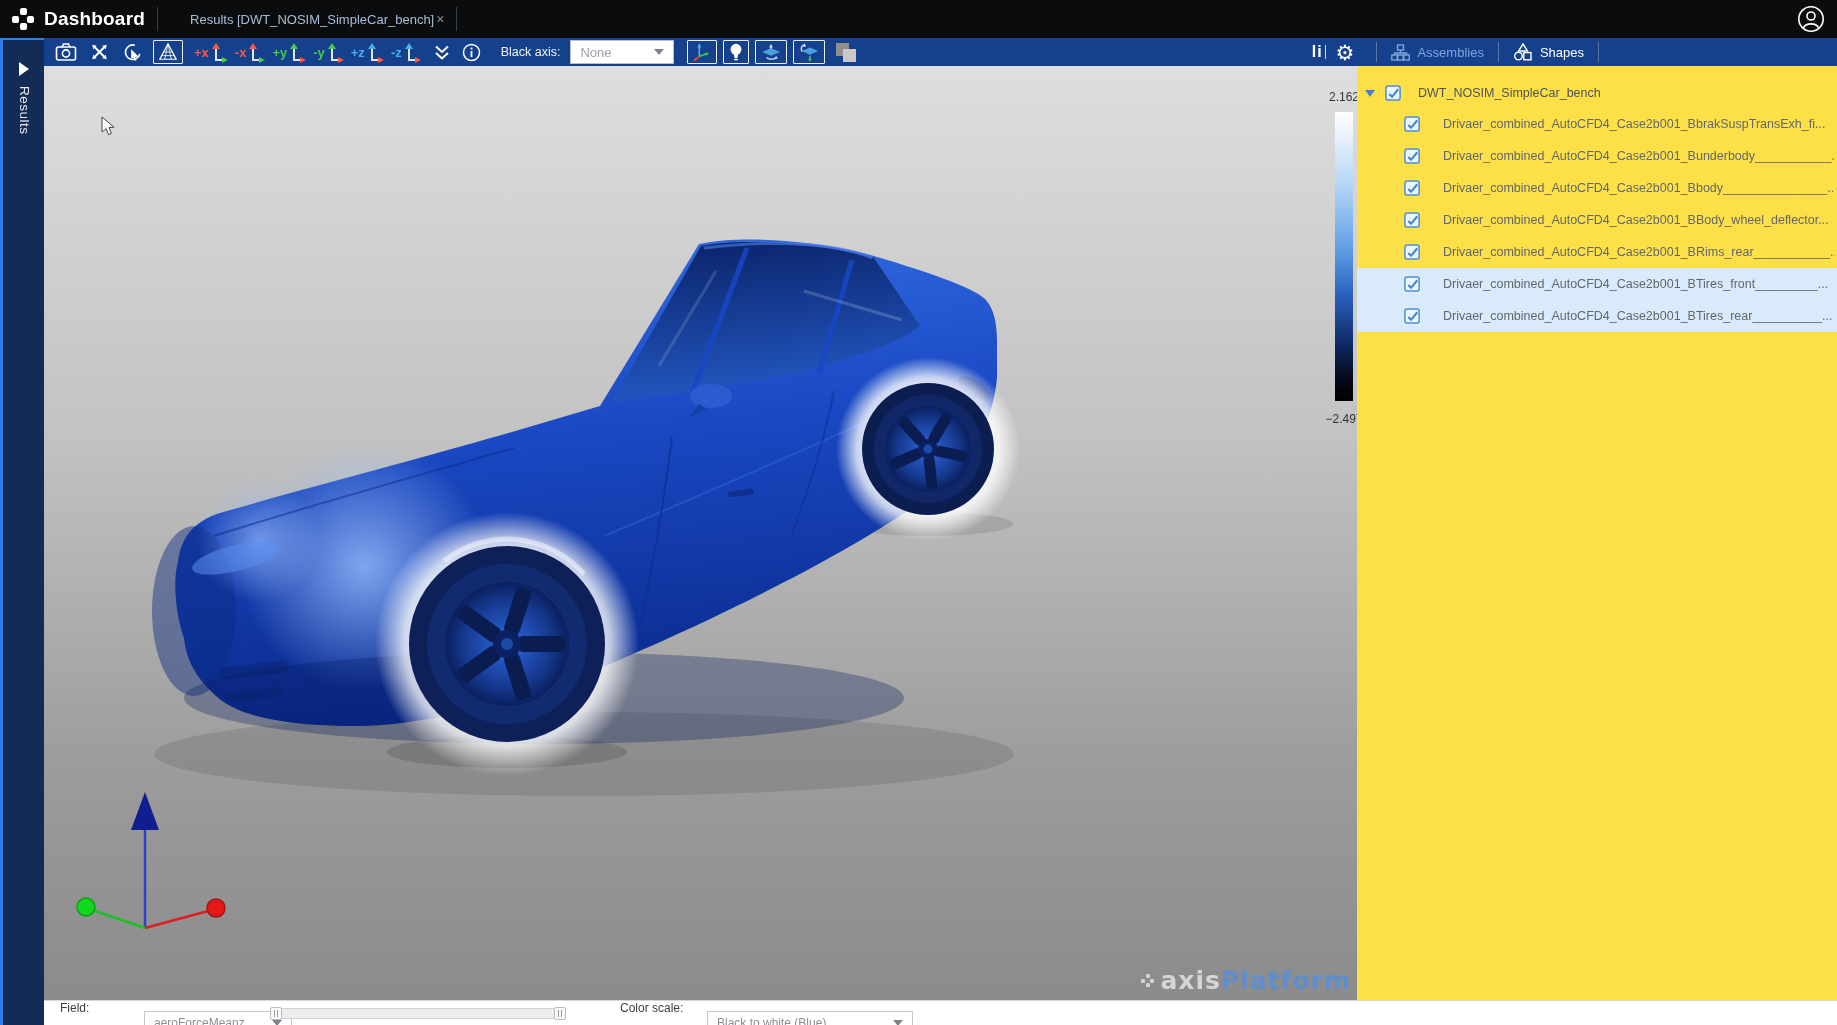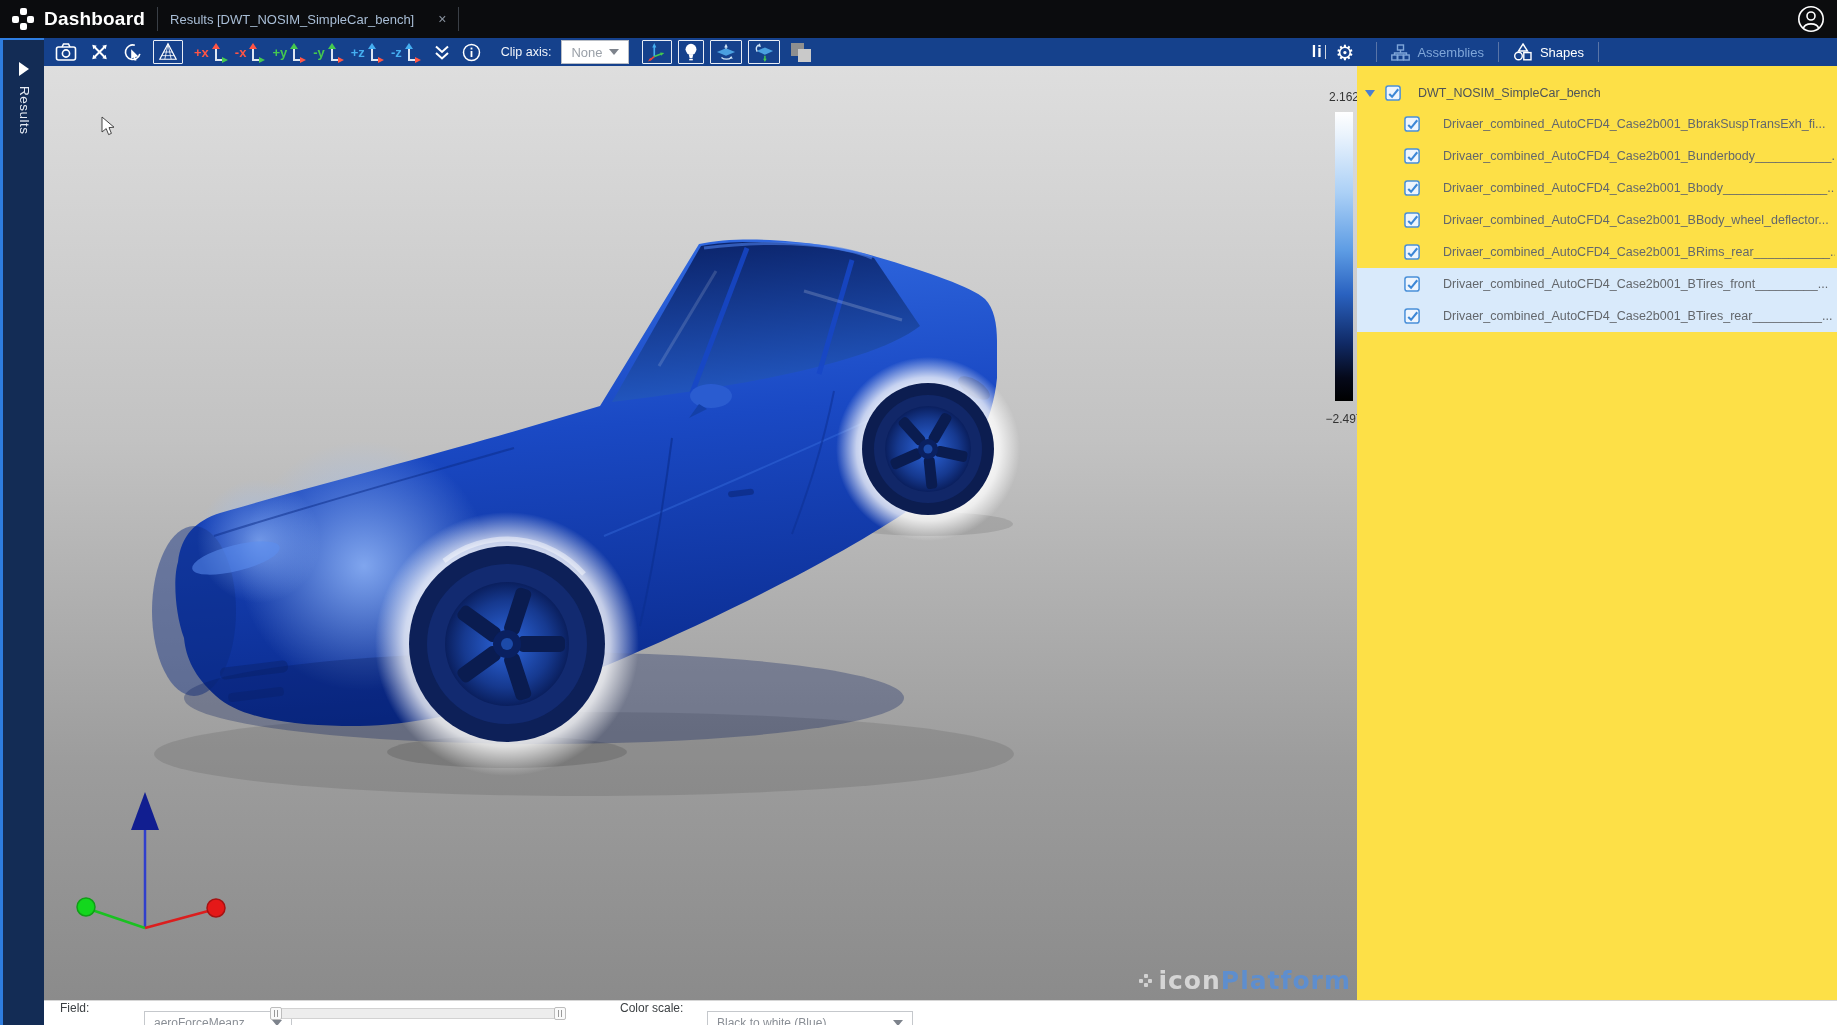--- a/index.html
+++ b/index.html
@@ -9,41 +9,41 @@
   
   .topbar { position:absolute; left:0; top:0; width:1837px; height:38px; background:#0b0c0e; display:flex; align-items:center; }
   .logo-dots { position:relative; width:22px; height:22px; margin-left:12px; }
   .logo-dots i { position:absolute; width:7px; height:7px; border-radius:2px; background:#fff; }
   .logo-dots i:nth-child(1){ left:7.5px; top:0; }
   .logo-dots i:nth-child(2){ left:0; top:7.5px; }
   .logo-dots i:nth-child(3){ left:15px; top:7.5px; }
   .logo-dots i:nth-child(4){ left:7.5px; top:15px; }
   .app-title { color:#fff; font-size:19px; font-weight:bold; margin-left:10px; letter-spacing:.2px; }
   .tb-sep { width:1px; height:24px; background:#3a3f46; margin:0 12px; }
-  .tab { display:flex; align-items:center; gap:24px; }
+  .tab { display:flex; align-items:center; gap:2px;margin-left:20px; }
   .tab-label { color:#a9bed6; font-size:13px; }
   .tab-close { color:#8a93a0; font-size:14px; cursor:default; }
   .account { position:absolute; right:12px; top:5px; width:28px; height:28px; }
 
   
   .toolbar { position:absolute; left:44px; top:38px; width:1793px; height:28px; background:#15418c; display:flex; align-items:center; color:#fff; }
   .tbtn { display:flex; align-items:center; justify-content:center; height:24px; margin:0 3px; padding:0 3px; }
   .boxed { border:1px solid #e8edf5; border-radius:1px; }
   .tbtn svg { display:block; }
   .axis-btns { display:flex; align-items:center; height:28px; margin:0 4px; }
   .axis-btn { display:flex; align-items:center; gap:3px; padding:0 4px; height:24px; }
   .ax-label { font-size:13px; font-weight:bold; }
   .ax-glyph { position:relative; width:15px; height:17px; display:inline-block; }
   .ax-glyph i { position:absolute; display:block; }
   .ag-v { left:3px; top:4px; width:2px; height:11px; background:#dfe7f2; }
   .ag-up { left:0; top:-1px; width:0; height:0; border-left:4px solid transparent; border-right:4px solid transparent; border-bottom:6px solid #3fa8f0; }
   .ag-h { left:3px; bottom:0px; width:8px; height:2px; background:#dfe7f2; }
   .ag-rt { right:-1px; bottom:-2px; width:0; height:0; border-top:3.5px solid transparent; border-bottom:3.5px solid transparent; border-left:6px solid #e84438; }
   .clip-label { font-size:12.5px; margin:0 10px 0 14px; color:#f2f5fa; }
-  .dd-none { width:68px; height:24px; background:#fff; border:1px solid #b9bec6; display:flex; align-items:center; justify-content:space-between; padding:0 9px; margin-right:10px; }
+  .dd-none { width:104px; height:24px; background:#fff; border:1px solid #b9bec6; display:flex; align-items:center; justify-content:space-between; padding:0 9px; margin-right:10px; }
   .dd-none span { color:#9aa0a8; font-size:13px; }
   .caret { width:0; height:0; border-left:5px solid transparent; border-right:5px solid transparent; border-top:6px solid #7d838c; }
   .toolbar-right { margin-left:auto; margin-right:238px; display:flex; align-items:center; }
   .li-text { font-size:16px; color:#fff; font-weight:bold; letter-spacing:1px; margin-right:2px; }
   .li-cursor { width:1px; height:14px; background:#cfd6e0; margin-right:10px; }
   .gear { font-size:21px; color:#fff; line-height:1; margin-right:22px; }
   .panel-toggle { display:flex; align-items:center; gap:7px; padding:0 14px; height:28px; font-size:13px; }
   .assemblies { color:#7fa6d9; }
   .shapes { color:#fff; }
   .tsep { width:1px; height:20px; background:#5874a8; }
@@ -210,21 +210,21 @@
         <path d="M2 2.5 L8 8 L14 2.5 M2 9 L8 14.5 L14 9" fill="none" stroke="#fff" stroke-width="2"></path>
       </svg>
     </div>
     <div class="tbtn">
       <svg width="19" height="19" viewBox="0 0 19 19">
         <circle cx="9.5" cy="9.5" r="8" fill="none" stroke="#fff" stroke-width="1.5"></circle>
         <rect x="8.6" y="8" width="1.8" height="6" fill="#fff"></rect>
         <rect x="8.6" y="4.6" width="1.8" height="1.9" fill="#fff"></rect>
       </svg>
     </div>
-    <span class="clip-label">Clip axis:</span>
+    <span class="clip-label">Black axis:</span>
     <div class="dd-none">
       <span>None</span>
       <span class="caret"></span>
     </div>
     <div class="tbtn boxed">
       <svg width="22" height="20" viewBox="0 0 22 22">
         <path d="M8 16 L8 4" stroke="#45aef0" stroke-width="1.8"></path>
           <path d="M8 1 L5.8 6 L10.2 6 Z" fill="#45aef0"></path>
         <path d="M8 16 L3 20" stroke="#e84438" stroke-width="1.8"></path>
           <path d="M1 21.5 L6 19.5 L3.5 17.5 Z" fill="#e84438"></path>
@@ -412,21 +412,21 @@
     <div class="cb-max">2.162</div>
     <div class="cb-min">−2.497</div>
 
     <div class="watermark">
       <span class="wm-dots">
           <i></i>
           <i></i>
           <i></i>
           <i></i>
         </span>
-      <span class="wm-text"><span class="wm-icon">icon</span><span class="wm-platform">Platform</span></span>
+      <span class="wm-text"><span class="wm-icon">axis</span><span class="wm-platform">Platform</span></span>
     </div>
 
     <svg class="mouse-cursor" width="16" height="20" viewBox="0 0 16 20">
       <path d="M1 1 L1 16 L5.2 12.6 L7.6 18.6 L10.4 17.4 L8 11.6 L13 11.2 Z" fill="#fff" stroke="#333" stroke-width="0.9"></path>
     </svg>
   </div>
 
   <div class="treepanel">
     <div class="tree-root">
       <span class="tri-down"></span>

